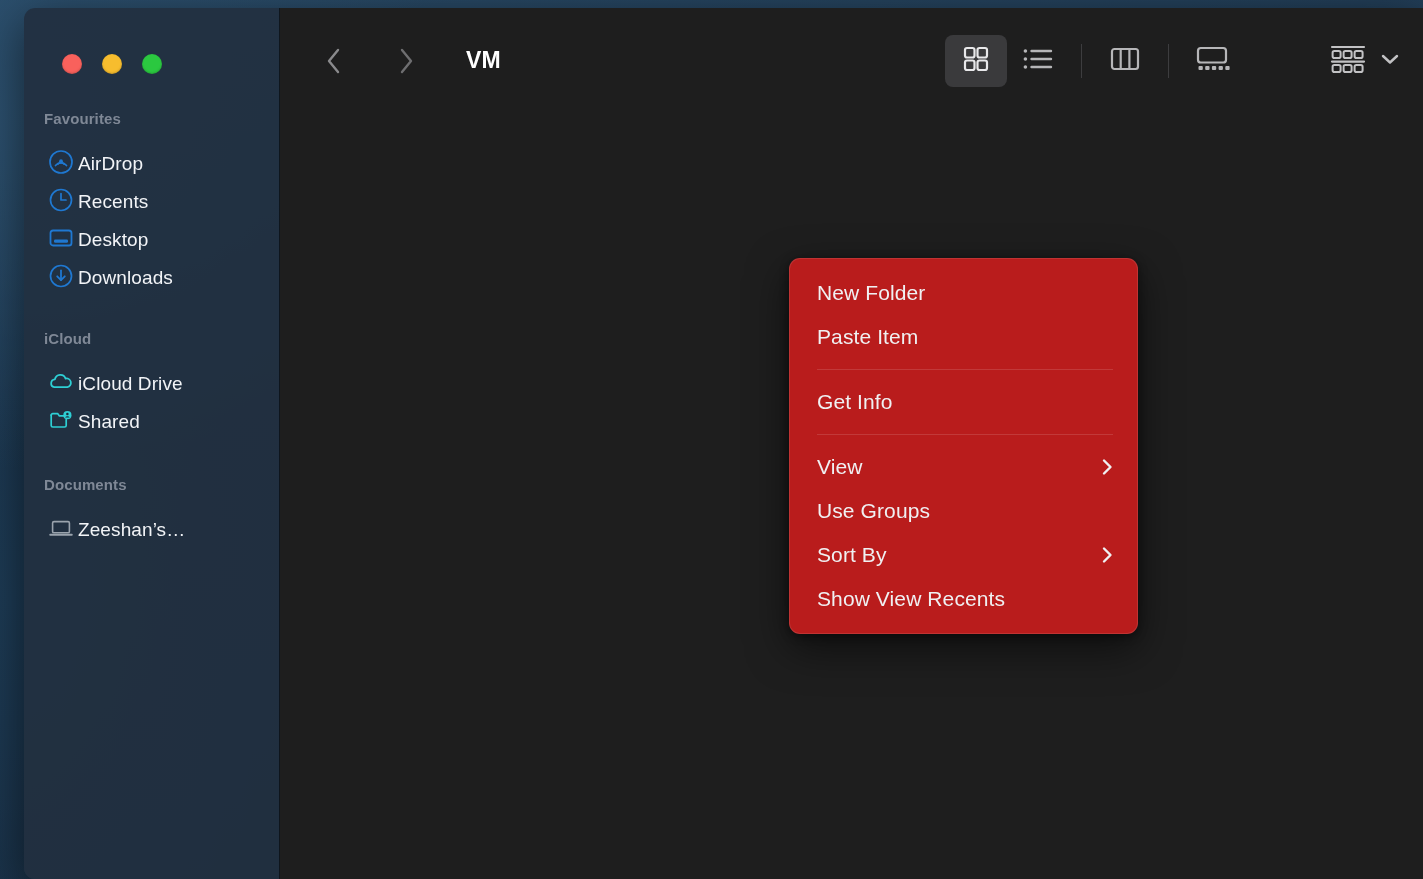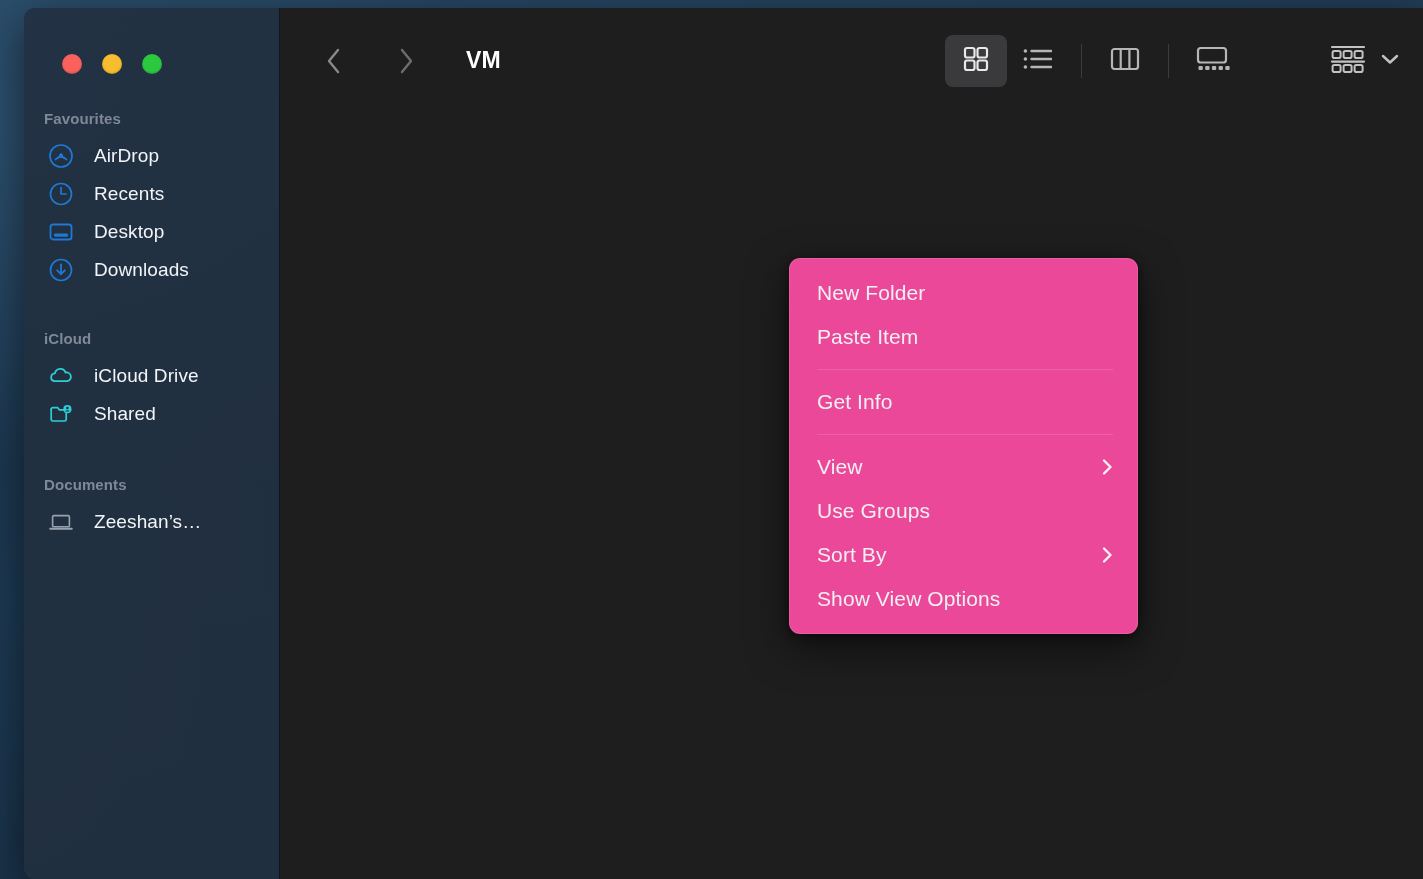--- a/index.html
+++ b/index.html
@@ -68,24 +68,24 @@
     letter-spacing: .1px;
   }
   #favourites-header { margin-top: 36px; }
   #icloud-header     { margin-top: 41px; }
   #locations-header  { margin-top: 43px; }
 
   .sb-list { margin-top: 10px; }
 
   .sb-item {
     display: flex;
-    align-items: center;
+    align-items: flex-end;
     height: 38px;
     padding-left: 24px;
-    gap: 20px;
+    gap: 4px;
     cursor: default;
   }
   .sb-icon {
     width: 26px; height: 26px;
     flex: 0 0 26px;
     display: flex; align-items: center; justify-content: center;
   }
   .sb-icon svg { display: block; }
   .sb-label {
     font-size: 19px;
@@ -148,21 +148,21 @@
     display: flex; align-items: center; gap: 12px;
     cursor: default;
   }
 
   
   #context-menu {
     position: absolute;
     left: 509px;
     top: 250px;
     width: 349px;
-    background: #ec4899;
+    background: #b91c1c;
     border: 1px solid rgba(255,255,255,0.10);
     border-radius: 11px;
     padding: 12px 0 12px 0;
     box-shadow: 0 14px 40px rgba(0,0,0,0.55), 0 2px 10px rgba(0,0,0,0.45);
   }
   .menu-item {
     height: 44px;
     display: flex;
     align-items: center;
     padding: 0 22px 0 27px;
@@ -418,19 +418,19 @@
         <div class="menu-item">
           <span class="menu-label">Sort By</span>
           <span class="submenu-arrow">
             <svg width="16" height="20" viewBox="0 0 16 20">
               <path d="M5 3.5 L11.5 10 L5 16.5" fill="none" stroke="#f0f0f2" stroke-width="2.4" stroke-linecap="round" stroke-linejoin="round"></path>
             </svg>
           </span>
         </div>
 
         <div class="menu-item">
-          <span class="menu-label">Show View Options</span>
+          <span class="menu-label">Show View Recents</span>
         </div>
       </div>
 
     </div>
   </div>
 </div>
 
 </body></html>

